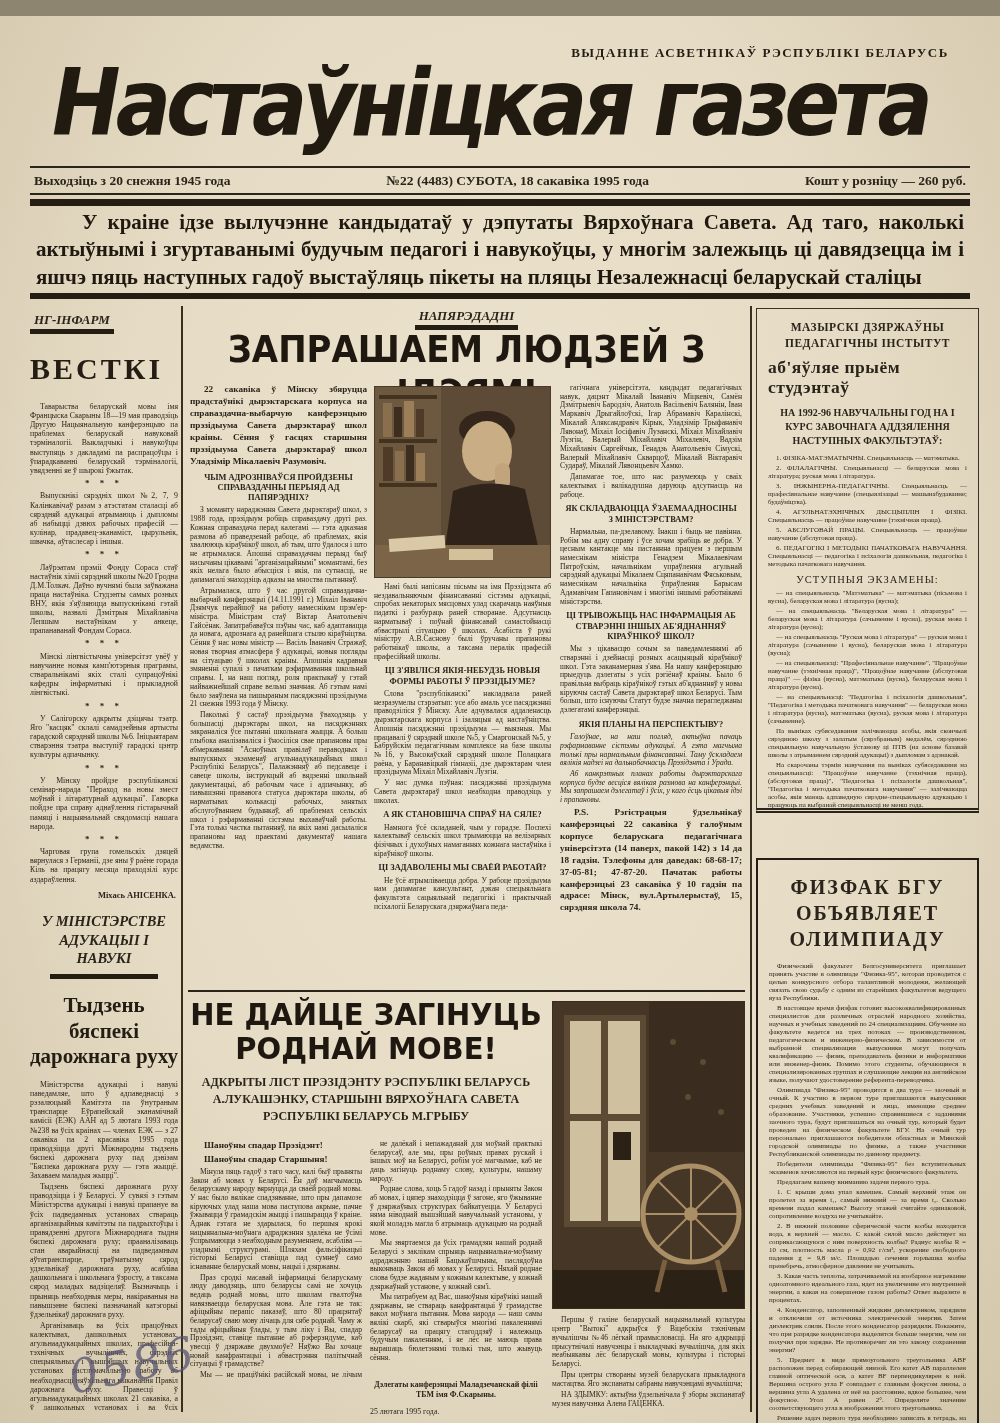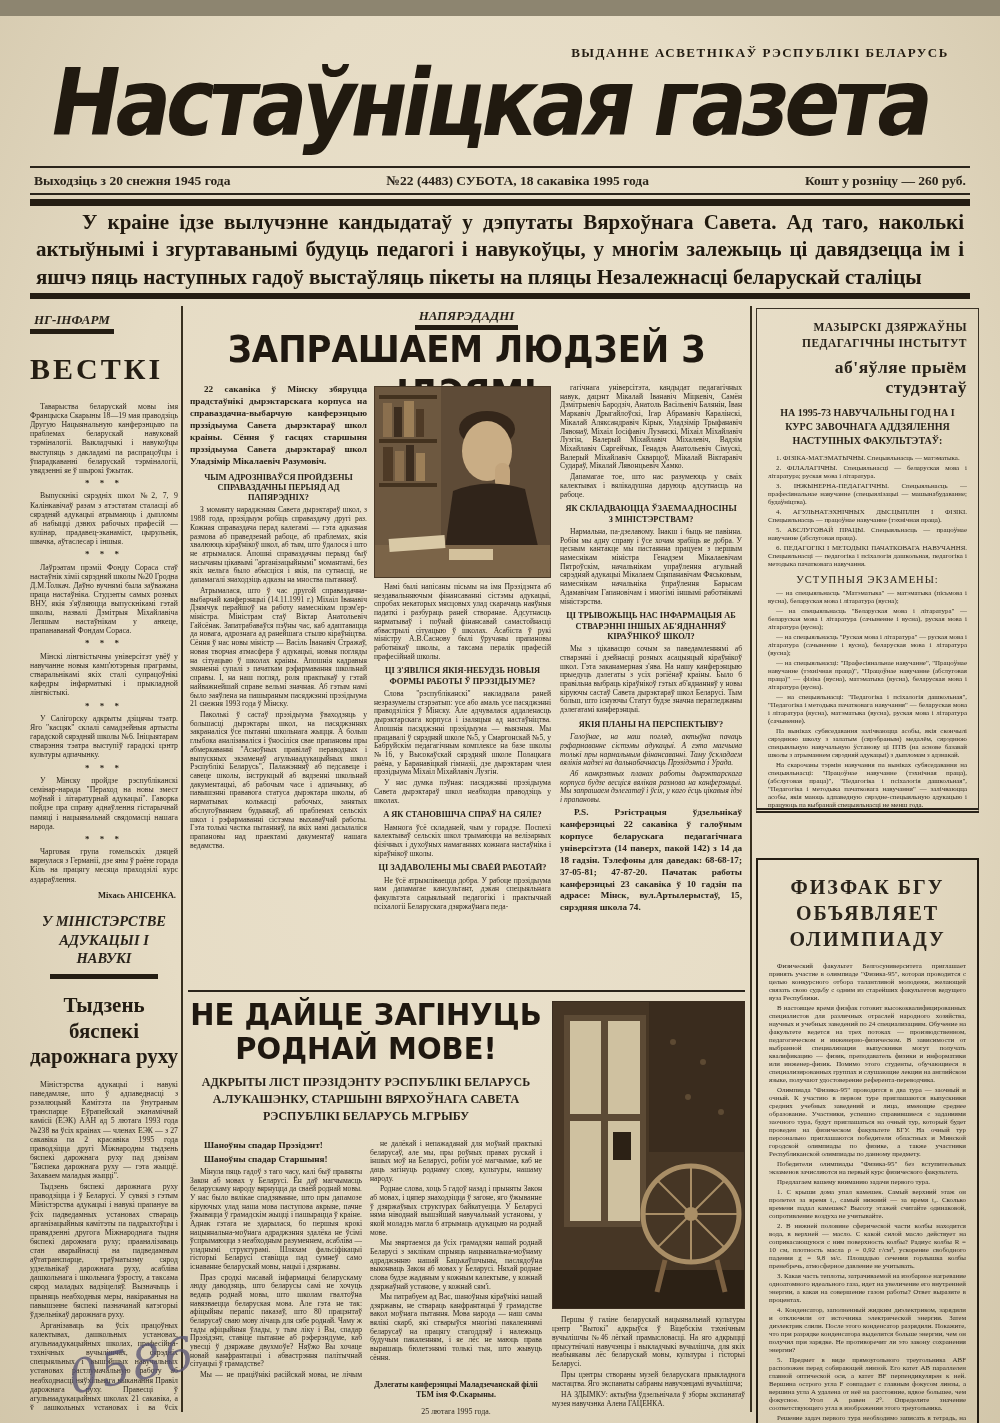--- a/index.html
+++ b/index.html
@@ -55,52 +55,52 @@
 .letter-head{position:absolute;top:983px;left:190px;width:352px;margin:0;text-align:center;
   font-family:"DejaVu Sans",sans-serif;font-size:29px;line-height:1.1;font-weight:bold;
   color:#1f1810;transform:scaleY(1.06);transform-origin:top center}
 .letter-sub{position:absolute;top:1058px;left:190px;width:352px;text-align:center;font-weight:bold;
   font-size:12px;line-height:1.4}
 .lcol{position:absolute;top:1124px;width:172px;height:238px;overflow:hidden;font-size:7.6px;
   line-height:1.14;text-align:justify}
 .lc1{left:190px}.lc2{left:370px}
 .lsign{position:absolute;top:1364px;left:370px;width:172px;font-size:7.9px}
 .sig{text-align:center;font-weight:bold;line-height:1.3}
-.ldate{margin-top:6px;text-align:center}
+.ldate{margin-top:6px;text-align:left}
 .photo2{position:absolute;top:985px;left:552px;width:193px;height:308px;border:1px solid #3a2d20;background:#463625}
 .caption{position:absolute;top:1300px;left:552px;width:193px;font-size:7.5px;line-height:1.18;text-align:justify}
 .caption p{margin:0 0 2px;text-indent:9px}
 
 .box{position:absolute;left:756px;width:223px;padding:8px 11px;overflow:hidden;font-size:6.9px;
   line-height:1.16;text-align:justify}
 .box p{margin:0 0 2px;text-indent:8px}
 .box1{top:292px;height:505px;border:1.5px solid #3a3226;border-bottom:5px double #2a241b}
 .box2{top:842px;height:690px;border:2.5px solid #241d13}
-.bx-title1{font-size:11.5px;text-align:right;line-height:1.4;margin:2px 0 6px;font-weight:bold;letter-spacing:.5px}
-.bx-announce{font-size:17.5px;text-align:right;font-weight:bold;margin:4px 0 8px;letter-spacing:.5px}
+.bx-title1{font-size:11.5px;text-align:center;line-height:1.4;margin:2px 0 6px;font-weight:bold;letter-spacing:.5px}
+.bx-announce{font-size:17.5px;text-align:left;font-weight:bold;margin:4px 0 8px;letter-spacing:.5px}
 .bx-sub{font-size:10px;text-align:center;font-weight:bold;line-height:1.4;margin:0 0 6px}
 .bx-sec{font-size:10.5px;text-align:center;font-weight:normal;letter-spacing:1px;margin:6px 0 3px}
 .bx-title2{font-size:20px;line-height:1.3;text-align:center;font-weight:bold;letter-spacing:2px;margin:6px 10px 10px}
 </style>
 </head>
 <body>
 
 <div class="page">
 
   <div class="publisher">ВЫДАННЕ АСВЕТНІКАЎ РЭСПУБЛІКІ БЕЛАРУСЬ</div>
   <div class="masthead">Настаўніцкая газета</div>
 
   <div class="dateline">
     <span>Выходзіць з 20 снежня 1945 года</span>
     <span>№22 (4483) СУБОТА, 18 сакавіка 1995 года</span>
     <span>Кошт  у розніцу — 260 руб.</span>
   </div>
 
   <div class="bar bar-top"></div>
-  <div class="banner">У краіне ідзе вылучэнне кандыдатаў у дэпутаты Вярхоўнага Савета. Ад таго, наколькі актыўнымі і згуртаванымі будуць педагогі і навукоўцы, у многім залежыць ці давядзецца ім і яшчэ пяць наступных гадоў выстаўляць пікеты на пляцы Незалежнасці беларускай сталіцы</div>
+  <div class="banner">У краіне ідзе вылучэнне кандыдатаў у дэпутаты Вярхоўнага Савета. Ад таго, наколькі актыўнымі і згуртаванымі будучым педагогі і навукоўцы, у многім залежыць ці давядзецца ім і яшчэ пяць наступных гадоў выстаўляць пікеты на пляцы Незалежнасці беларускай сталіцы</div>
   <div class="bar bar-banner"></div>
 
   <div class="vline vl1"></div>
   <div class="vline vl2"></div>
 
   <div class="leftcol">
     <div><span class="kicker-text">НГ-ІНФАРМ</span></div>
     <h2 class="vestki-head">ВЕСТКІ</h2>
     <div class="smalltext blk">
 
@@ -450,21 +450,21 @@
       </div>
 
       <div class="blk">
         <p>НА ЗДЫМКУ: актыўна ўдзельнічала ў зборы экспанатаў музея навучэнка Алена ГАЦЕНКА.</p>
       </div>
     </div>
 
   <div class="box box1">
     <div class="bx-title1">МАЗЫРСКІ ДЗЯРЖАЎНЫ ПЕДАГАГІЧНЫ ІНСТЫТУТ</div>
     <div class="bx-announce">аб'яўляе прыём студэнтаў</div>
-    <div class="bx-sub">НА 1995-73 НАВУЧАЛЬНЫ ГОД НА І КУРС ЗАВОЧНАГА АДДЗЯЛЕННЯ НАСТУПНЫХ ФАКУЛЬТЭТАЎ:</div>
+    <div class="bx-sub">НА 1992-96 НАВУЧАЛЬНЫ ГОД НА І КУРС ЗАВОЧНАГА АДДЗЯЛЕННЯ НАСТУПНЫХ ФАКУЛЬТЭТАЎ:</div>
     <div>
 
     <p>1. ФІЗІКА-МАТЭМАТЫЧНЫ. Спецыяльнасць — матэматыка.</p>
         <p>2. ФІЛАЛАГІЧНЫ. Спецыяльнасці — беларуская мова і літаратура; руская мова і літаратура.</p>
         <p>3. ІНЖЫНЕРНА-ПЕДАГАГІЧНЫ. Спецыяльнасць — прафесіянальнае навучанне (спецыялізацыі — машынабудаванне; будаўніцтва).</p>
         <p>4. АГУЛЬНАТЭХНІЧНЫХ ДЫСЦЫПЛІН І ФІЗІКІ. Спецыяльнасць — працоўнае навучанне (тэхнічная праца).</p>
         <p>5. АБСЛУГОВАЙ ПРАЦЫ. Спецыяльнасць — працоўнае навучанне (абслуговая праца).</p>
         <p>6. ПЕДАГОГІКІ І МЕТОДЫКІ ПАЧАТКОВАГА НАВУЧАННЯ. Спецыяльнасці — педагогіка і псіхалогія дашкольная, педагогіка і методыка пачатковага навучання.</p>
       </div>
     <div class="bx-sec">УСТУПНЫЯ ЭКЗАМЕНЫ:</div>

